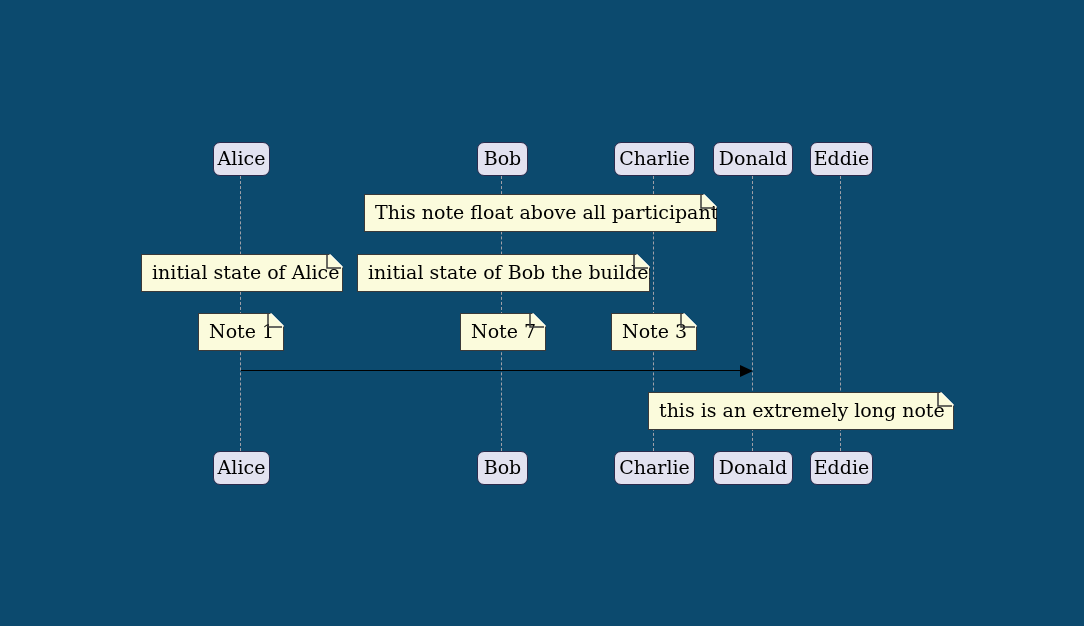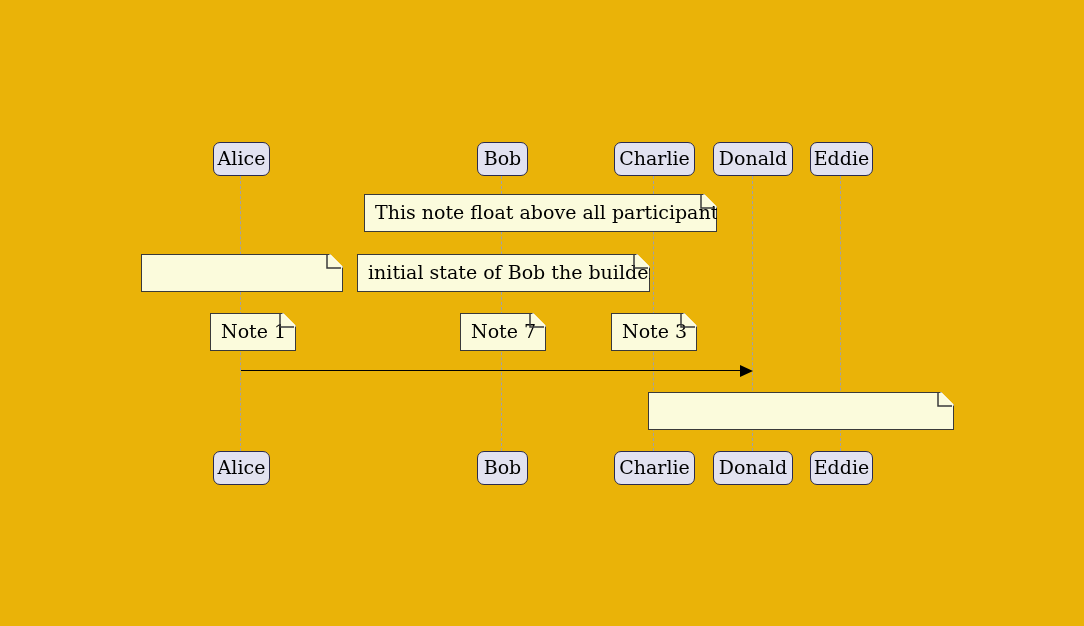--- a/index.html
+++ b/index.html
@@ -4,21 +4,21 @@
 <style>
   html, body {
     margin: 0;
     padding: 0;
     background: #ffffff;
   }
   #canvas {
     position: relative;
     width: 1084px;
     height: 626px;
-    background: #eab308;
+    background: #0c4a6e;
     font-family: "DejaVu Serif", "Liberation Serif", serif;
     overflow: hidden;
   }
 
   
   .lifeline {
     position: absolute;
     width: 0;
     border-left: 1.5px dashed #a0a0a8;
     z-index: 1;
@@ -133,29 +133,30 @@
         <svg class="fold-edge" viewBox="0 0 19 19">
           <polyline points="2,2 2,15 16,15" fill="none" stroke="#3a3a3a" stroke-width="1.5"></polyline>
         </svg>
         <span class="note-text">This note float above all participants</span>
       </div>
       <div class="note" style="left: 141px; top: 254px; width: 202px;">
         <span class="fold"></span>
         <svg class="fold-edge" viewBox="0 0 19 19">
           <polyline points="2,2 2,15 16,15" fill="none" stroke="#3a3a3a" stroke-width="1.5"></polyline>
         </svg>
+        <span class="note-text">initial state of Alice</span>
       </div>
       <div class="note" style="left: 357px; top: 254px; width: 293px;">
         <span class="fold"></span>
         <svg class="fold-edge" viewBox="0 0 19 19">
           <polyline points="2,2 2,15 16,15" fill="none" stroke="#3a3a3a" stroke-width="1.5"></polyline>
         </svg>
         <span class="note-text">initial state of Bob the builder</span>
       </div>
-      <div class="note" style="left: 198px; top: 313px; width: 86px; margin-left: 12px;">
+      <div class="note" style="left: 198px; top: 313px; width: 86px;">
         <span class="fold"></span>
         <svg class="fold-edge" viewBox="0 0 19 19">
           <polyline points="2,2 2,15 16,15" fill="none" stroke="#3a3a3a" stroke-width="1.5"></polyline>
         </svg>
         <span class="note-text">Note 1</span>
       </div>
       <div class="note" style="left: 460px; top: 313px; width: 86px;">
         <span class="fold"></span>
         <svg class="fold-edge" viewBox="0 0 19 19">
           <polyline points="2,2 2,15 16,15" fill="none" stroke="#3a3a3a" stroke-width="1.5"></polyline>
@@ -167,15 +168,16 @@
         <svg class="fold-edge" viewBox="0 0 19 19">
           <polyline points="2,2 2,15 16,15" fill="none" stroke="#3a3a3a" stroke-width="1.5"></polyline>
         </svg>
         <span class="note-text">Note 3</span>
       </div>
       <div class="note" style="left: 648px; top: 392px; width: 306px;">
         <span class="fold"></span>
         <svg class="fold-edge" viewBox="0 0 19 19">
           <polyline points="2,2 2,15 16,15" fill="none" stroke="#3a3a3a" stroke-width="1.5"></polyline>
         </svg>
+        <span class="note-text">this is an extremely long note</span>
       </div>
     </div>
 </div>
 
 </body></html>

